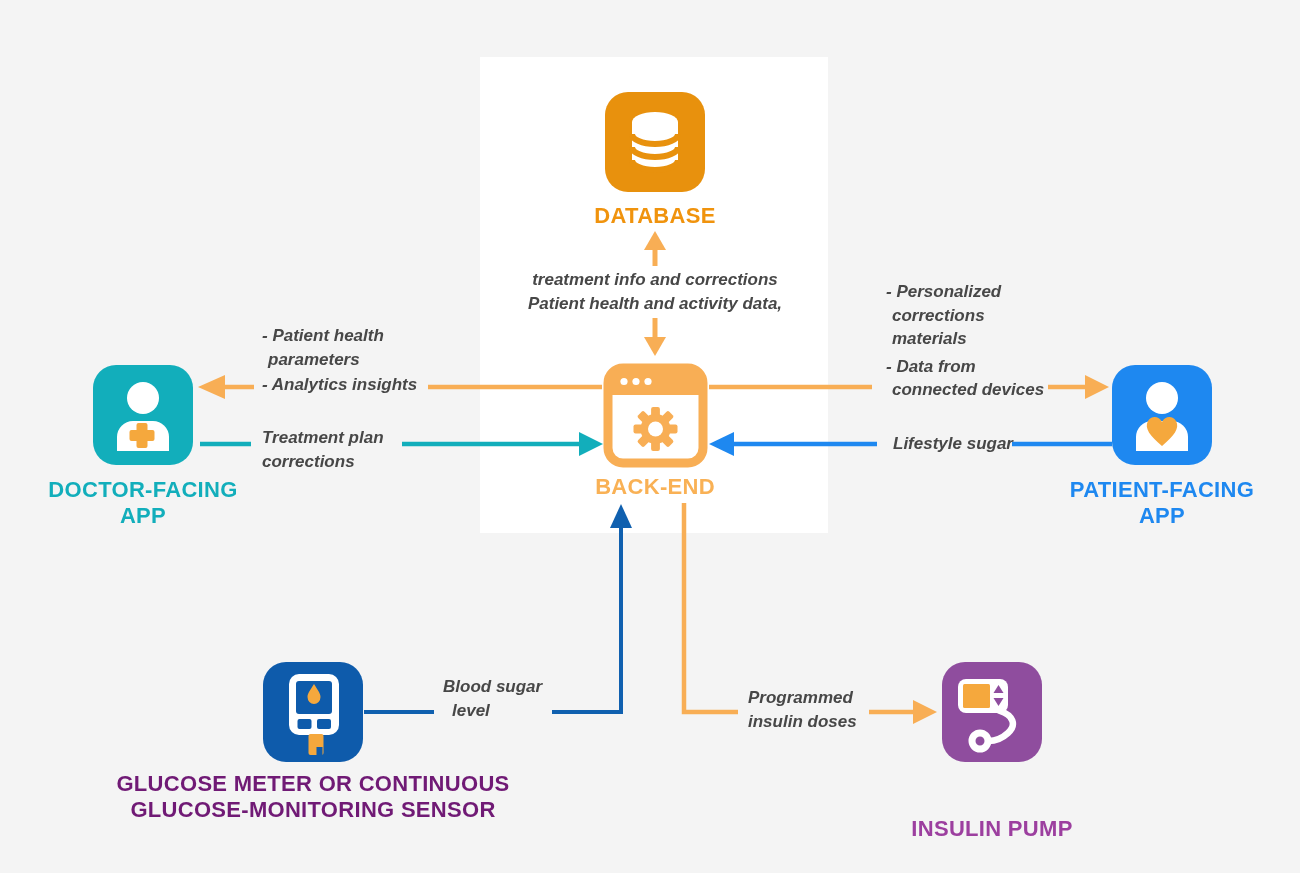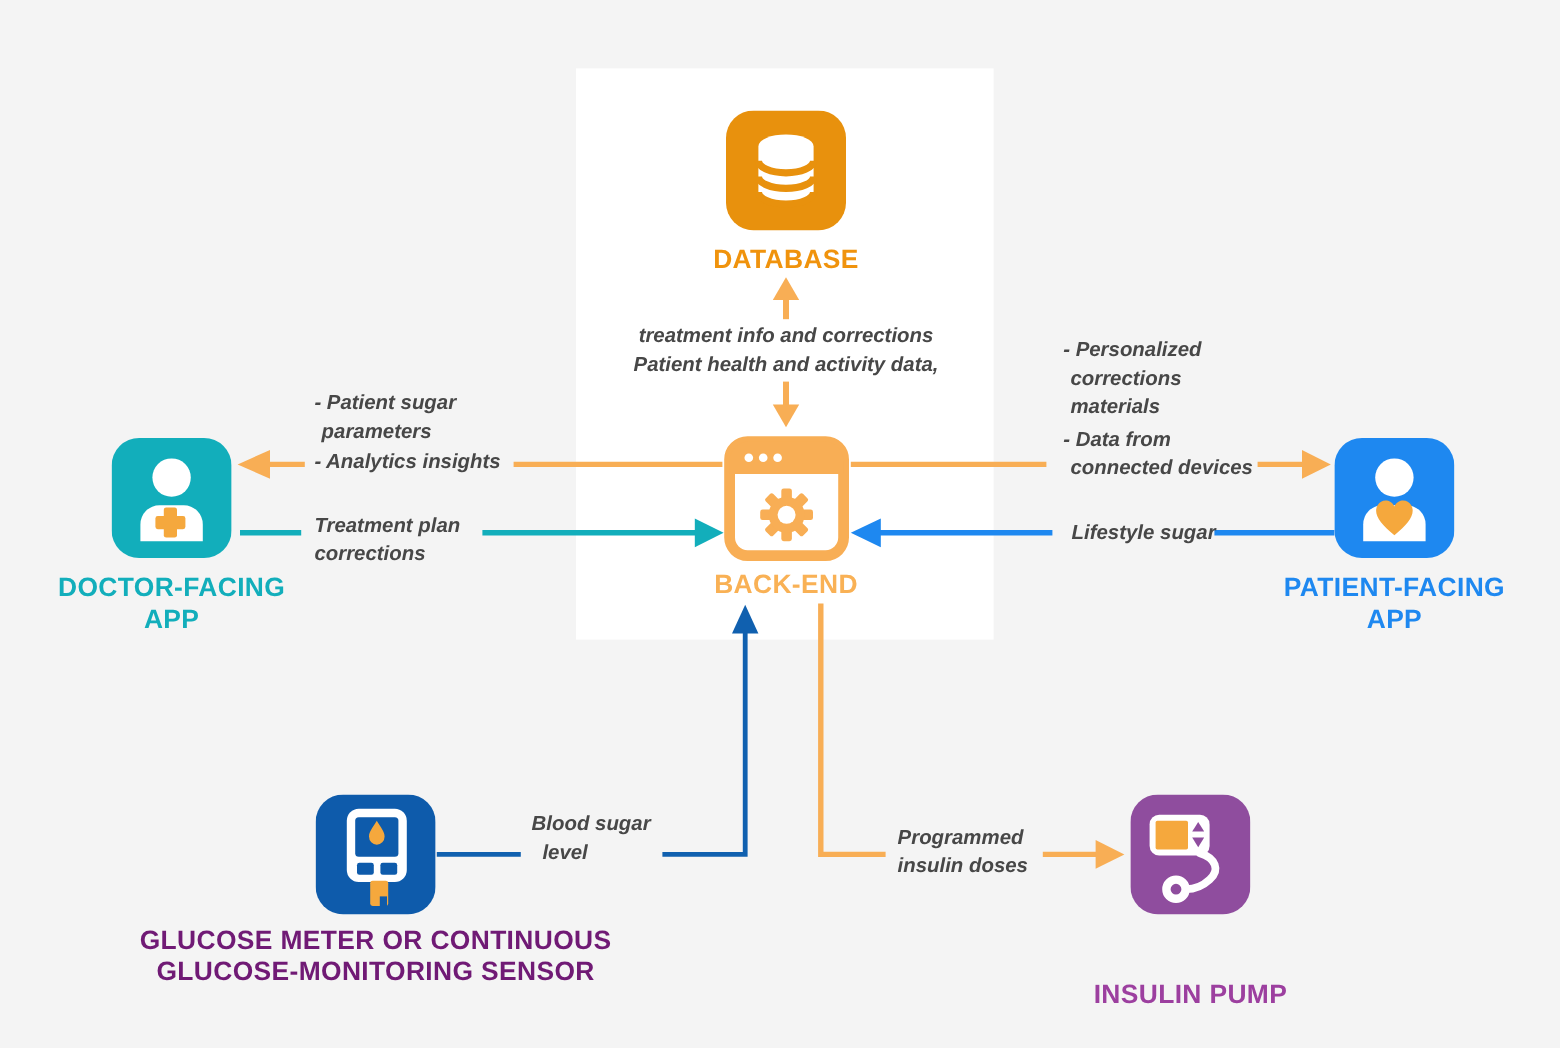--- a/index.html
+++ b/index.html
@@ -124,21 +124,21 @@
         <rect x="36.5" y="65" width="25" height="11" rx="2"></rect>
       </g>
     </svg>
   </div>
   <div class="node-label lbl-doctor" style="left:23px;top:477px;width:240px;">
     <div>DOCTOR-FACING</div>
     <div>APP</div>
   </div>
 
   <div class="note" style="left:262px;top:324px;">
-    <div>- Patient sugar</div>
+    <div>- Patient health</div>
     <div class="ind">parameters</div>
     <div style="margin-top:2px;">- Analytics insights</div>
   </div>
   <div class="note" style="left:262px;top:426px;">
     <div>Treatment plan</div>
     <div>corrections</div>
   </div>
 
   <div class="node" style="left:1112px;top:365px;">
     <svg width="100" height="100" viewBox="0 0 100 100">

